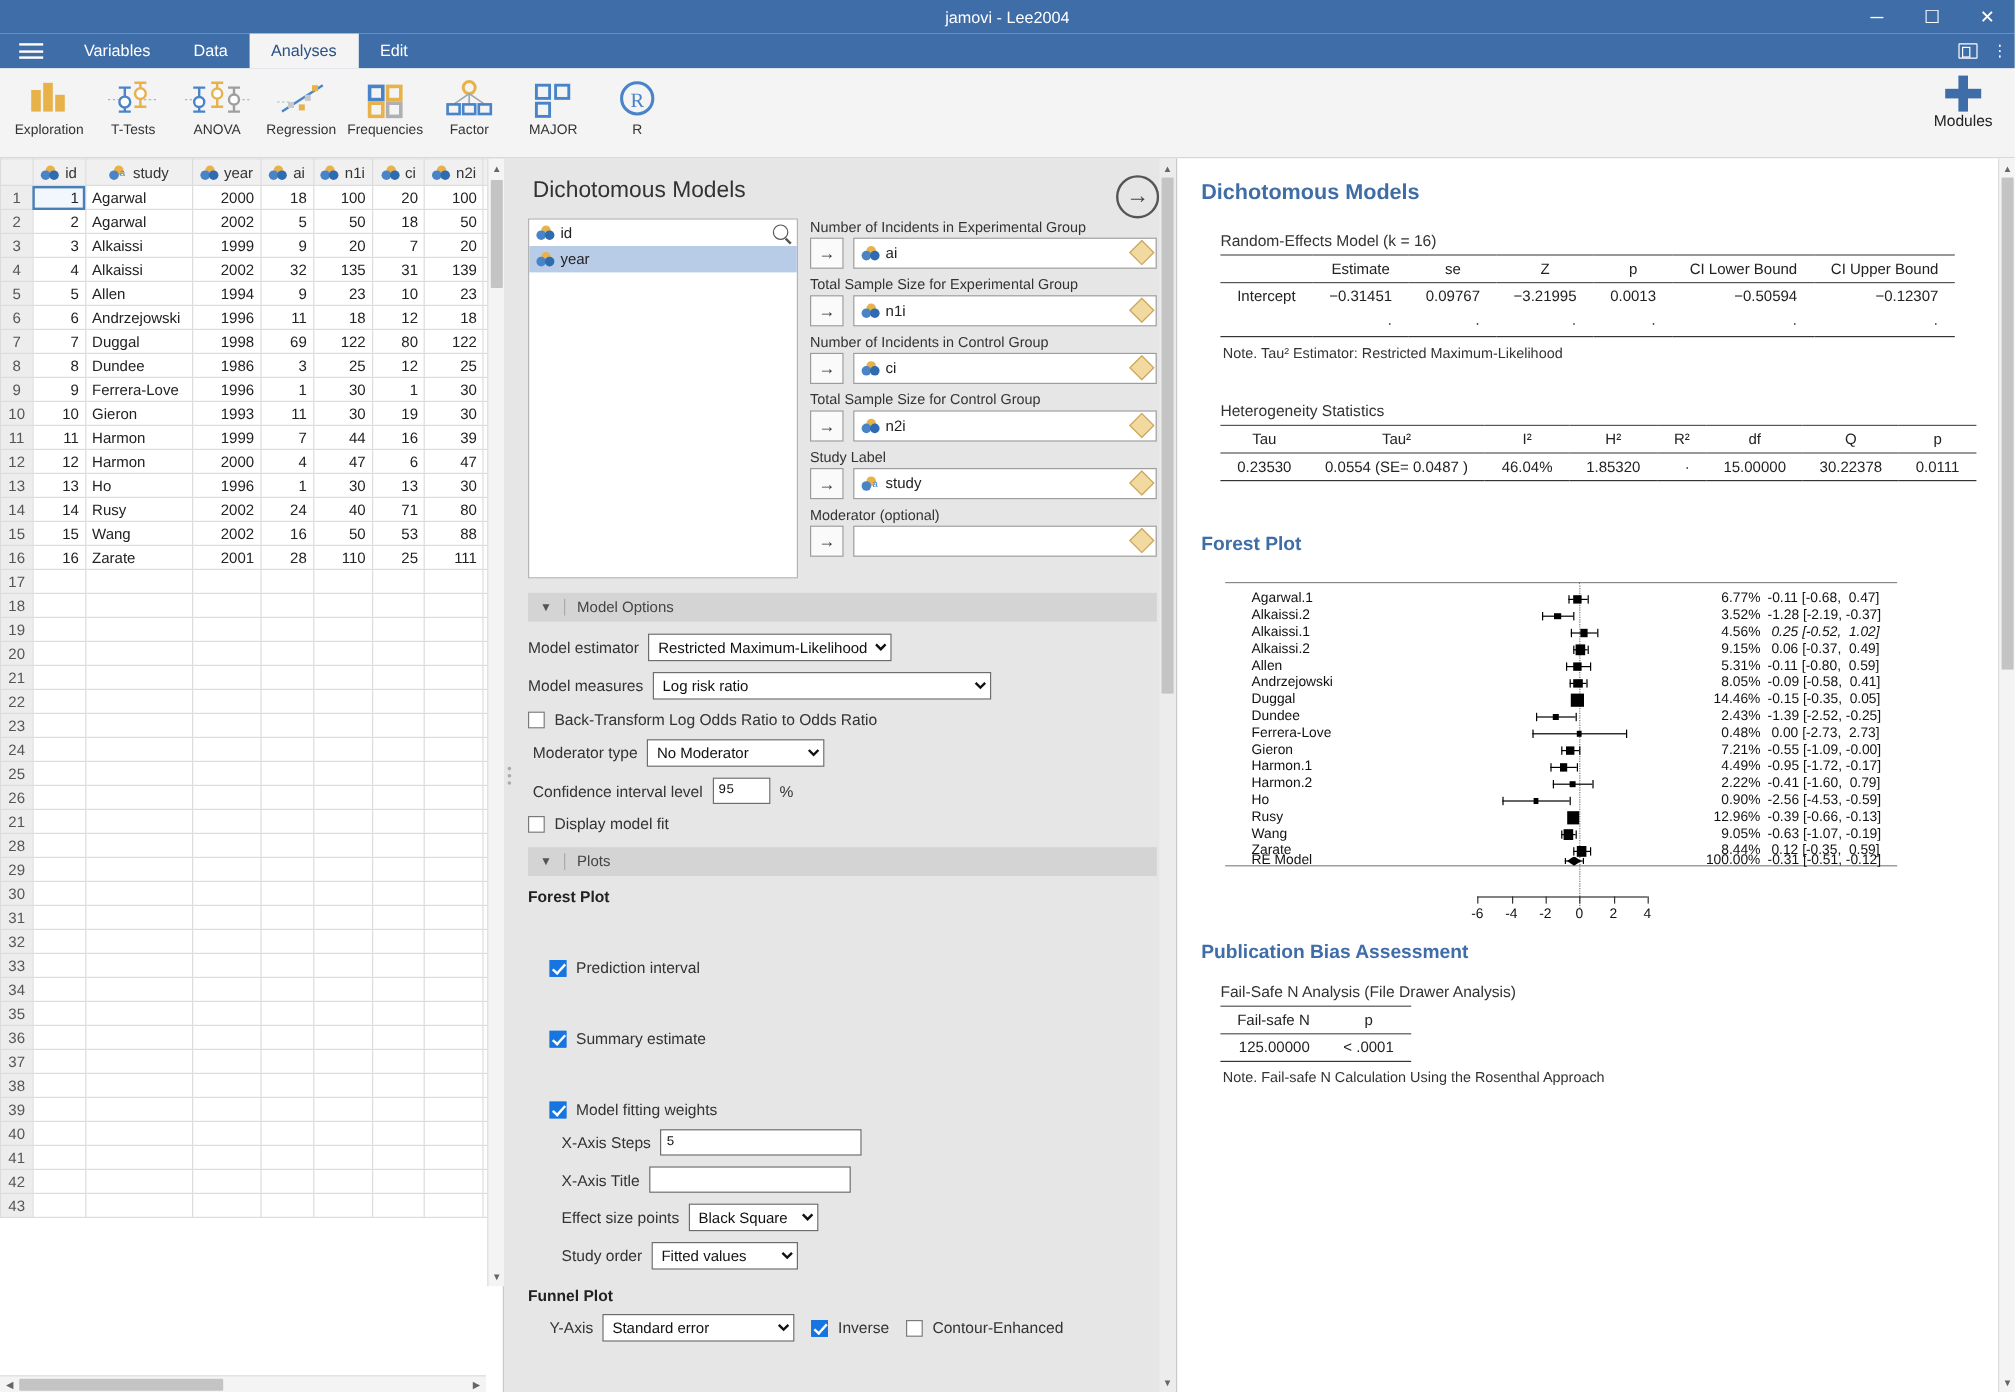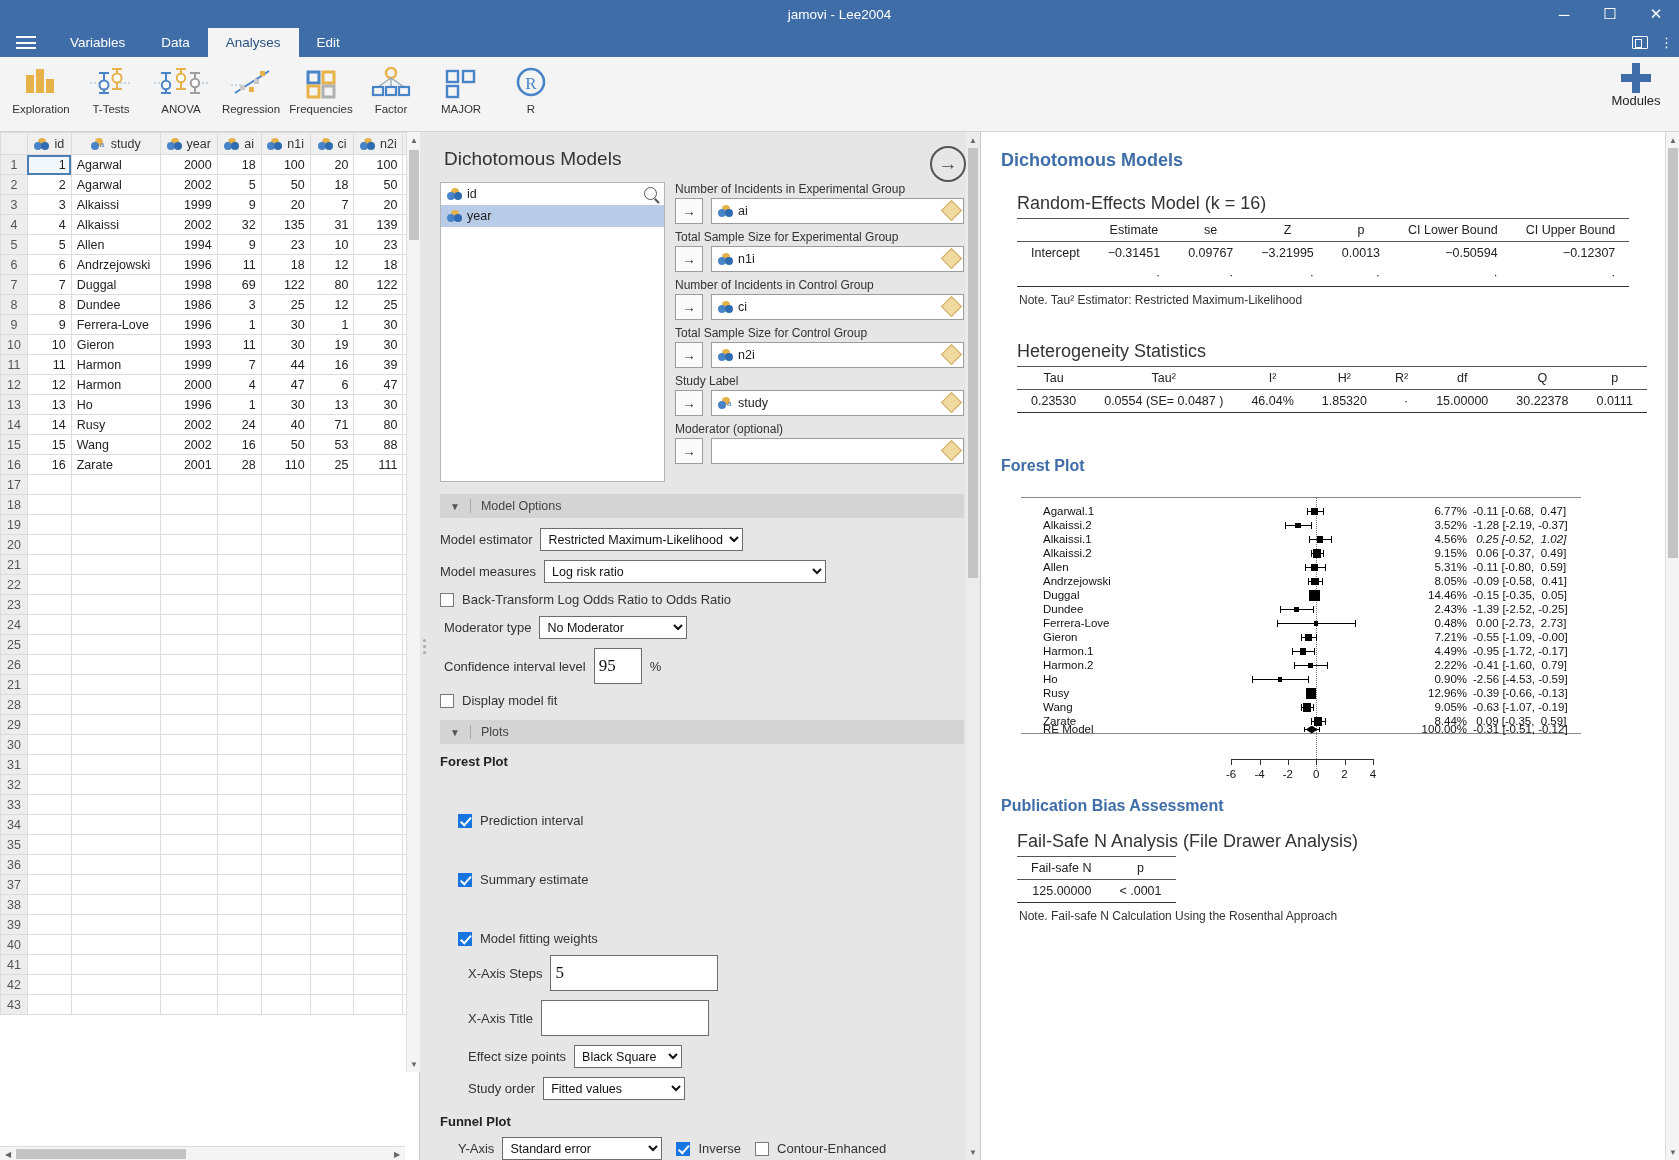--- a/index.html
+++ b/index.html
@@ -101,35 +101,35 @@
   .tbox .corner { position:absolute; right:4px; top:4px; width:15px; height:15px;
                   background:#f2d9a0; border:1px solid #c9a55c; transform:rotate(45deg); }
   .collapsebar { height:24px; background:#d4d4d4; display:flex; align-items:center;
                  padding-left:10px; font-size:12.5px; color:#444; margin:12px 0 10px 0; }
   .collapsebar .chev { margin-right:10px; font-size:10px; color:#555; }
   .collapsebar .sep { width:1px; height:14px; background:#aaa; margin-right:10px; }
   .frow { display:flex; align-items:center; margin-bottom:9px; font-size:13px; color:#333; }
   .frow label.lab { margin-right:8px; white-space:nowrap; }
   select.js { height:23px; font-family:"Liberation Sans", sans-serif; font-size:12.5px;
               border:1px solid #6d6d6d; background:#fff; padding:1px 3px; color:#111; }
-  input.js { height:36px; border:1px solid #6d6d6d; background:#fff; font-size:17px;
-             padding:1px 4px; font-family:Liberation Serif, serif; color:#111; }
+  input.js { height:22px; border:1px solid #6d6d6d; background:#fff; font-size:11px;
+             padding:1px 4px; font-family:Liberation Mono, monospace; color:#111; }
   .cb { width:14px; height:14px; border:1px solid #7a7a7a; background:#fff;
         display:inline-block; margin-right:8px; position:relative; vertical-align:-2px; }
   .cb.on { background:#1675e0; border-color:#1675e0; }
   .cb.on::after { content:""; position:absolute; left:4px; top:0.5px; width:4px; height:8.5px;
                   border:solid #fff; border-width:0 2px 2px 0; transform:rotate(42deg); }
   .subhead { font-weight:bold; font-size:13px; color:#222; margin:6px 0 8px 0; }
   .indent { margin-left:18px;margin-top:44px; }
   
   #resultswrap { flex:1; background:#fff; position:relative; border-left:1px solid #c8c8c8; }
   #results { padding:18px 26px 0 18px; height:1028px; overflow:hidden; }
   h2.rtitle { color:#3e6da8; font-size:18px; margin:0 0 22px 2px; }
   h3.rsec { color:#3e6da8; font-size:16px; margin:26px 0 16px 2px; }
-  .tblcap { font-size:18px; color:#333; margin:0 0 4px 18px; }
+  .tblcap { font-size:13px; color:#333; margin:0 0 4px 18px; }
   table.rt { border-collapse:collapse; font-size:12.5px; margin-left:18px; }
   table.rt th { font-weight:normal; padding:4px 14px; text-align:center; border-top:1px solid #555;
                 border-bottom:1px solid #555; white-space:nowrap; }
   table.rt td { padding:4px 14px; text-align:right; white-space:nowrap; }
   table.rt tr.last td { border-bottom:1.6px solid #333; }
   table.rt td.lbl { text-align:left; }
   .note { font-size:12px; color:#333; margin:6px 0 0 20px; }
   
   .forest { margin-left:22px; position:relative; width:560px; height:300px; font-size:11.5px; color:#111; }
   .forest .hline { position:absolute; left:0; right:0; height:1px; background:#888; }
@@ -999,21 +999,21 @@
       <div class="frow" style="margin-left:28px">
         <label class="lab">X-Axis Title</label>
         <input class="js" style="width: 168px;" value="">
       </div>
       <div class="frow" style="margin-left:28px">
         <label class="lab">Effect size points</label>
         <select class="js" style="width:108px" id="sel-points"><option>Black Square</option><option>White Square</option><option>Black Circle</option><option>White Circle</option><option>Black Diamond</option></select>
       </div>
       <div class="frow" style="margin-left:28px">
         <label class="lab">Study order</label>
-        <select class="js" style="width:142px" id="sel-order"><option>Fitted values</option><option>Observed effects</option><option>Alphabetical</option><option>Year</option></select>
+        <select class="js" style="width:122px" id="sel-order"><option>Fitted values</option><option>Observed effects</option><option>Alphabetical</option><option>Year</option></select>
       </div>
 
       <div class="subhead" style="margin-top:14px">Funnel Plot</div>
       <div class="frow" style="margin-left:18px">
         <label class="lab">Y-Axis</label>
         <select class="js" style="width:160px" id="sel-yaxis"><option>Standard error</option><option>Sampling variance</option><option>Inverse standard error</option><option>Inverse sampling variance</option><option>Sample size</option></select>
         <span class="cb on" style="margin-left:14px"></span>
         <span>Inverse</span>
         <span class="cb" style="margin-left:14px"></span>
         <span>Contour-Enhanced</span>
@@ -1230,21 +1230,21 @@
             <div class="fpct">9.05%</div>
             <div class="fci" style="white-space: pre;">-0.63 [-1.07, -0.19]</div>
             <div class="wh" style="left: 280.008px; width: 12.4667px;"></div>
             <div class="cap" style="left: 280.008px;"></div>
             <div class="cap" style="left: 292.475px;"></div>
             <div class="sq" style="left: 282.051px; top: 2.30947px; width: 8.38105px; height: 8.38105px;"></div>
           </div>
           <div class="frow-i" style="top: 224px;">
             <div class="fname">Zarate</div>
             <div class="fpct">8.44%</div>
-            <div class="fci" style="white-space: pre;"> 0.09 [-0.35,  0.59]</div>
+            <div class="fci" style="white-space: pre;"> 0.12 [-0.35,  0.59]</div>
             <div class="wh" style="left: 290.208px; width: 13.3167px;"></div>
             <div class="cap" style="left: 290.208px;"></div>
             <div class="cap" style="left: 303.525px;"></div>
             <div class="sq" style="left: 292.824px; top: 2.45712px; width: 8.08575px; height: 8.08575px;"></div>
           </div>
           <div class="hline" style="top: 242px;"></div>
           <div class="frow-i" style="top: 232px;">
             <div class="fname">RE Model</div>
             <div class="fpct">100.00%</div>
             <div class="fci" style="white-space: pre;">-0.31 [-0.51, -0.12]</div>

